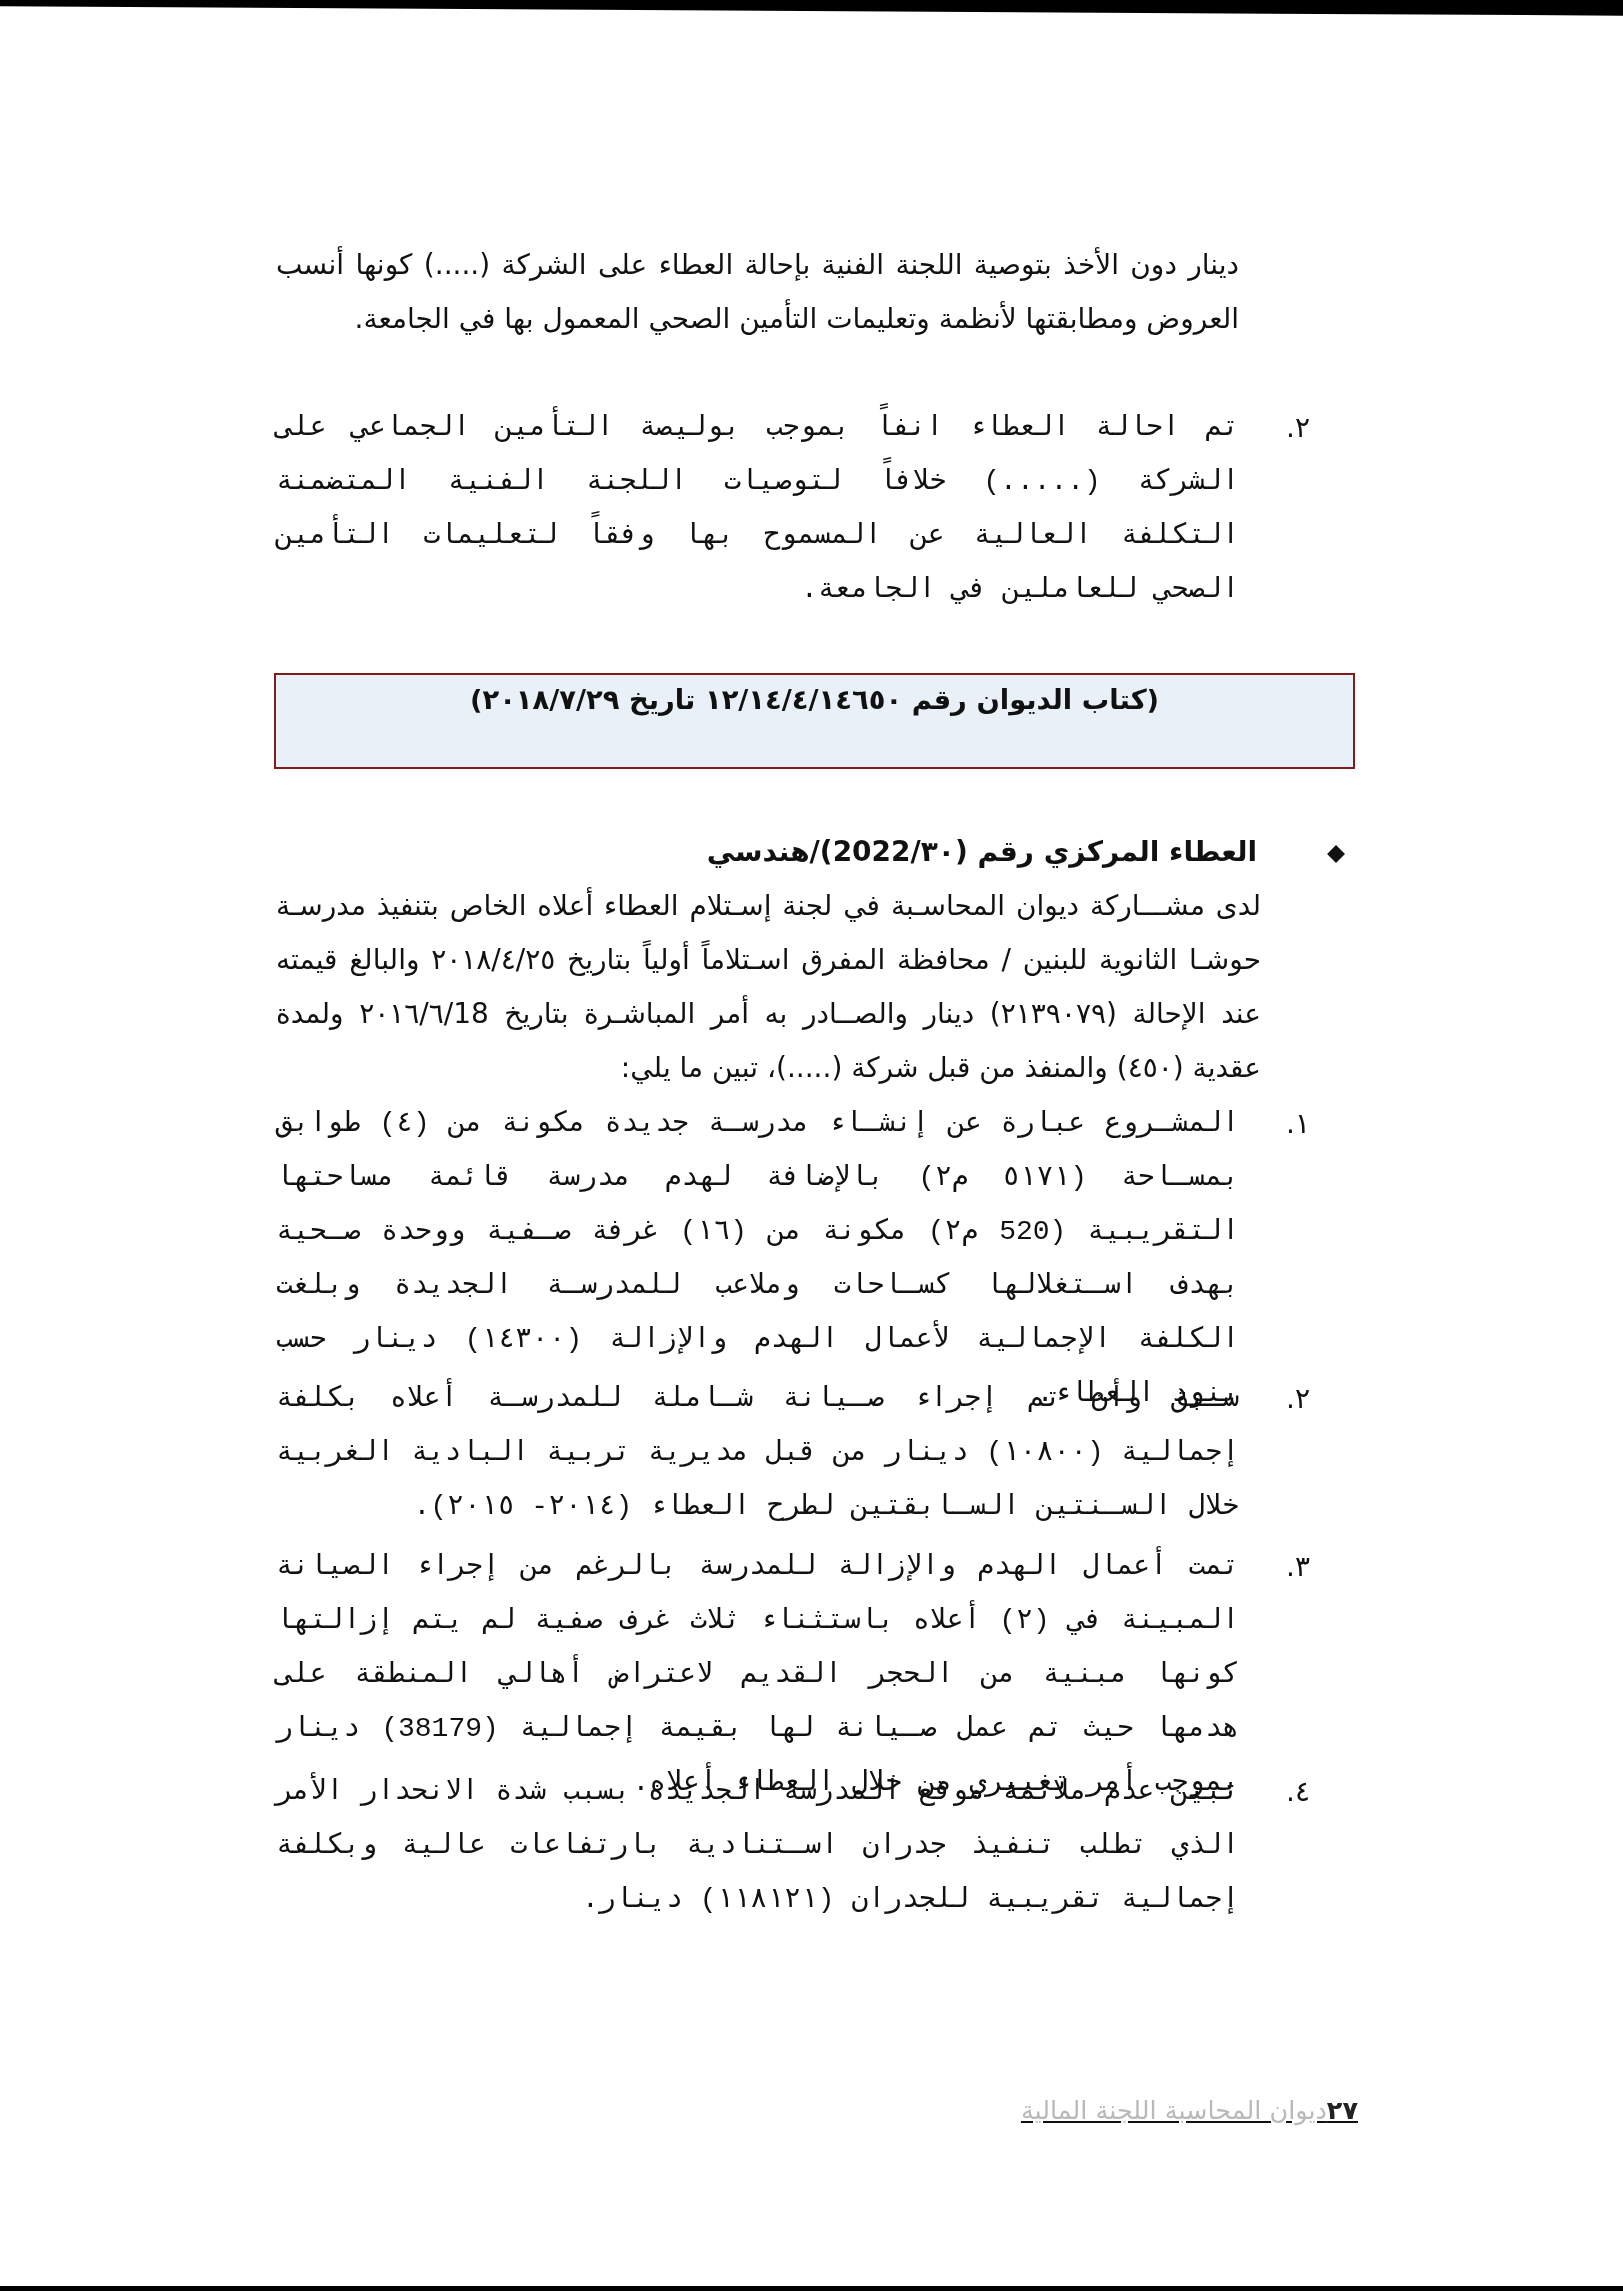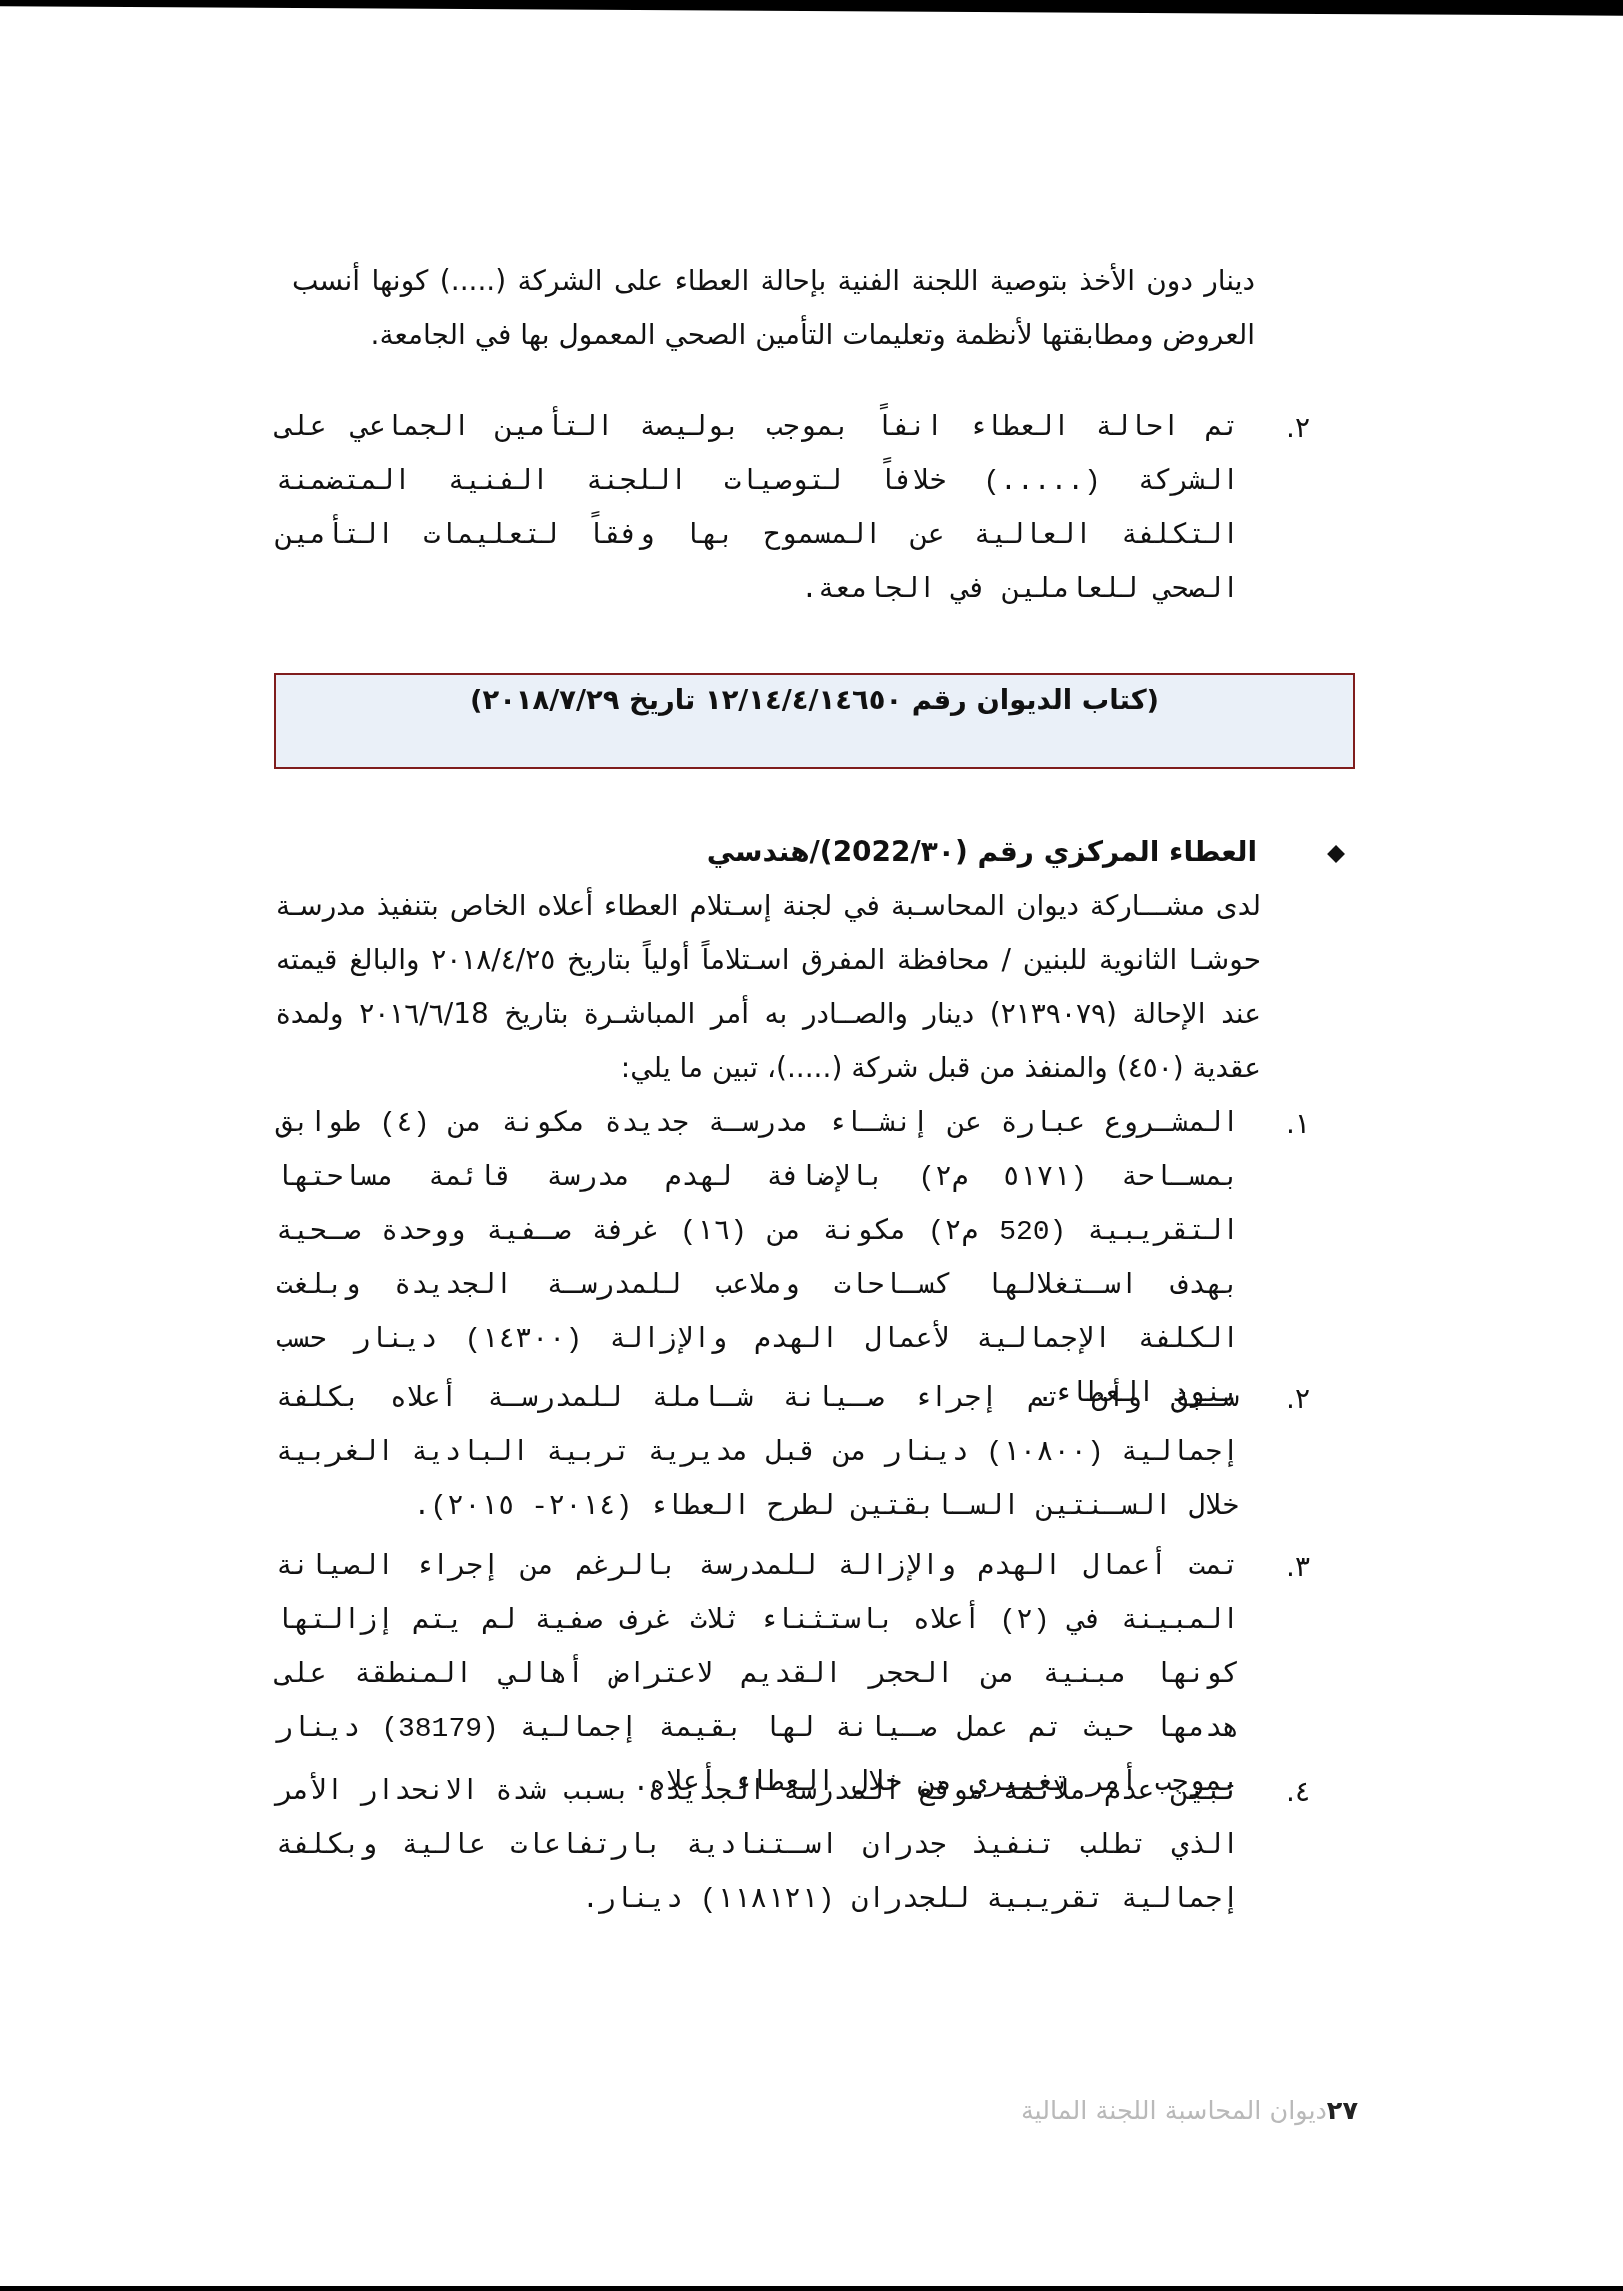--- a/index.html
+++ b/index.html
@@ -94,32 +94,33 @@
     .list-body { position: absolute; left: 276px; width: 1034px; }
 
     .footer {
       position: absolute;
       top: 2095px; left: 814px; width: 544px;
       direction: rtl;
       text-align: right;
       font-size: 25.5px;
       letter-spacing: 5.9px;
       white-space: nowrap;
+      text-decoration: underline;
     }
     .footer .pg { color: #222222; font-weight: bold; letter-spacing: 0; }
     .footer .org { color: #b9b9b9; }
   </style>
 </head>
 <body>
 
 <div class="scan-top"></div>
 
 <div class="page">
 
-  <p class="para top-cont" style="margin:16px">دينار دون الأخذ بتوصية اللجنة الفنية بإحالة العطاء على الشركة (.....) كونها أنسب العروض ومطابقتها لأنظمة وتعليمات التأمين الصحي المعمول بها في الجامعة.</p>
+  <p class="para top-cont" style="margin:0">دينار دون الأخذ بتوصية اللجنة الفنية بإحالة العطاء على الشركة (.....) كونها أنسب العروض ومطابقتها لأنظمة وتعليمات التأمين الصحي المعمول بها في الجامعة.</p>
 
   <div class="list-item top-item">
     <span class="list-num">٢.</span>
     <span class="list-text">تم احالة العطاء انفاً بموجب بوليصة التأمين الجماعي على الشركة (.....) خلافاً لتوصيات اللجنة الفنية المتضمنة التكلفة العالية عن المسموح بها وفقاً لتعليمات التأمين الصحي للعاملين في الجامعة.</span>
   </div>
 
   <div class="ref-box">
     <div>(كتاب الديوان رقم ١٢/١٤/٤/١٤٦٥٠ تاريخ ٢٠١٨/٧/٢٩)</div>
   </div>
 

